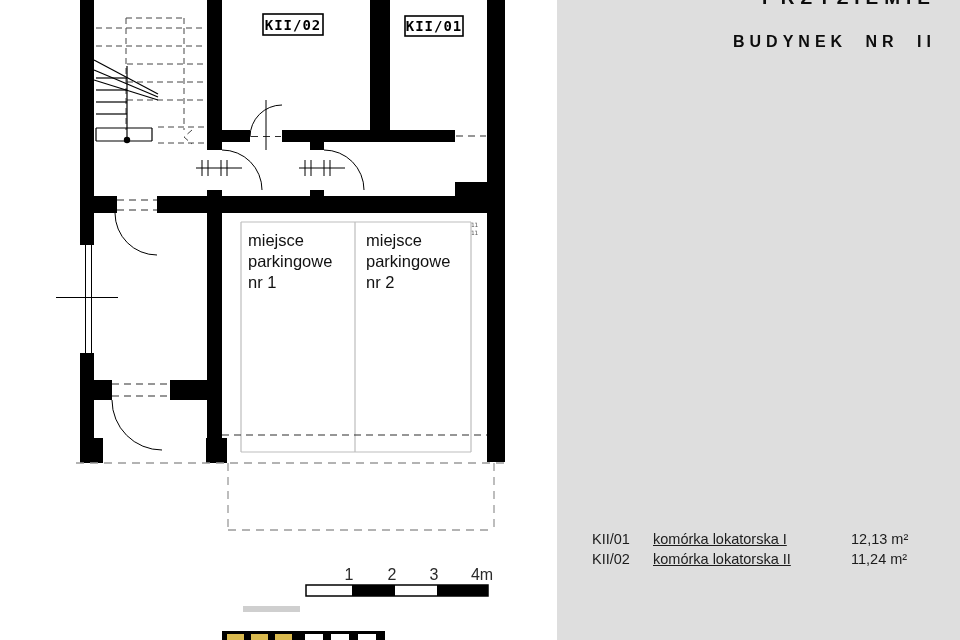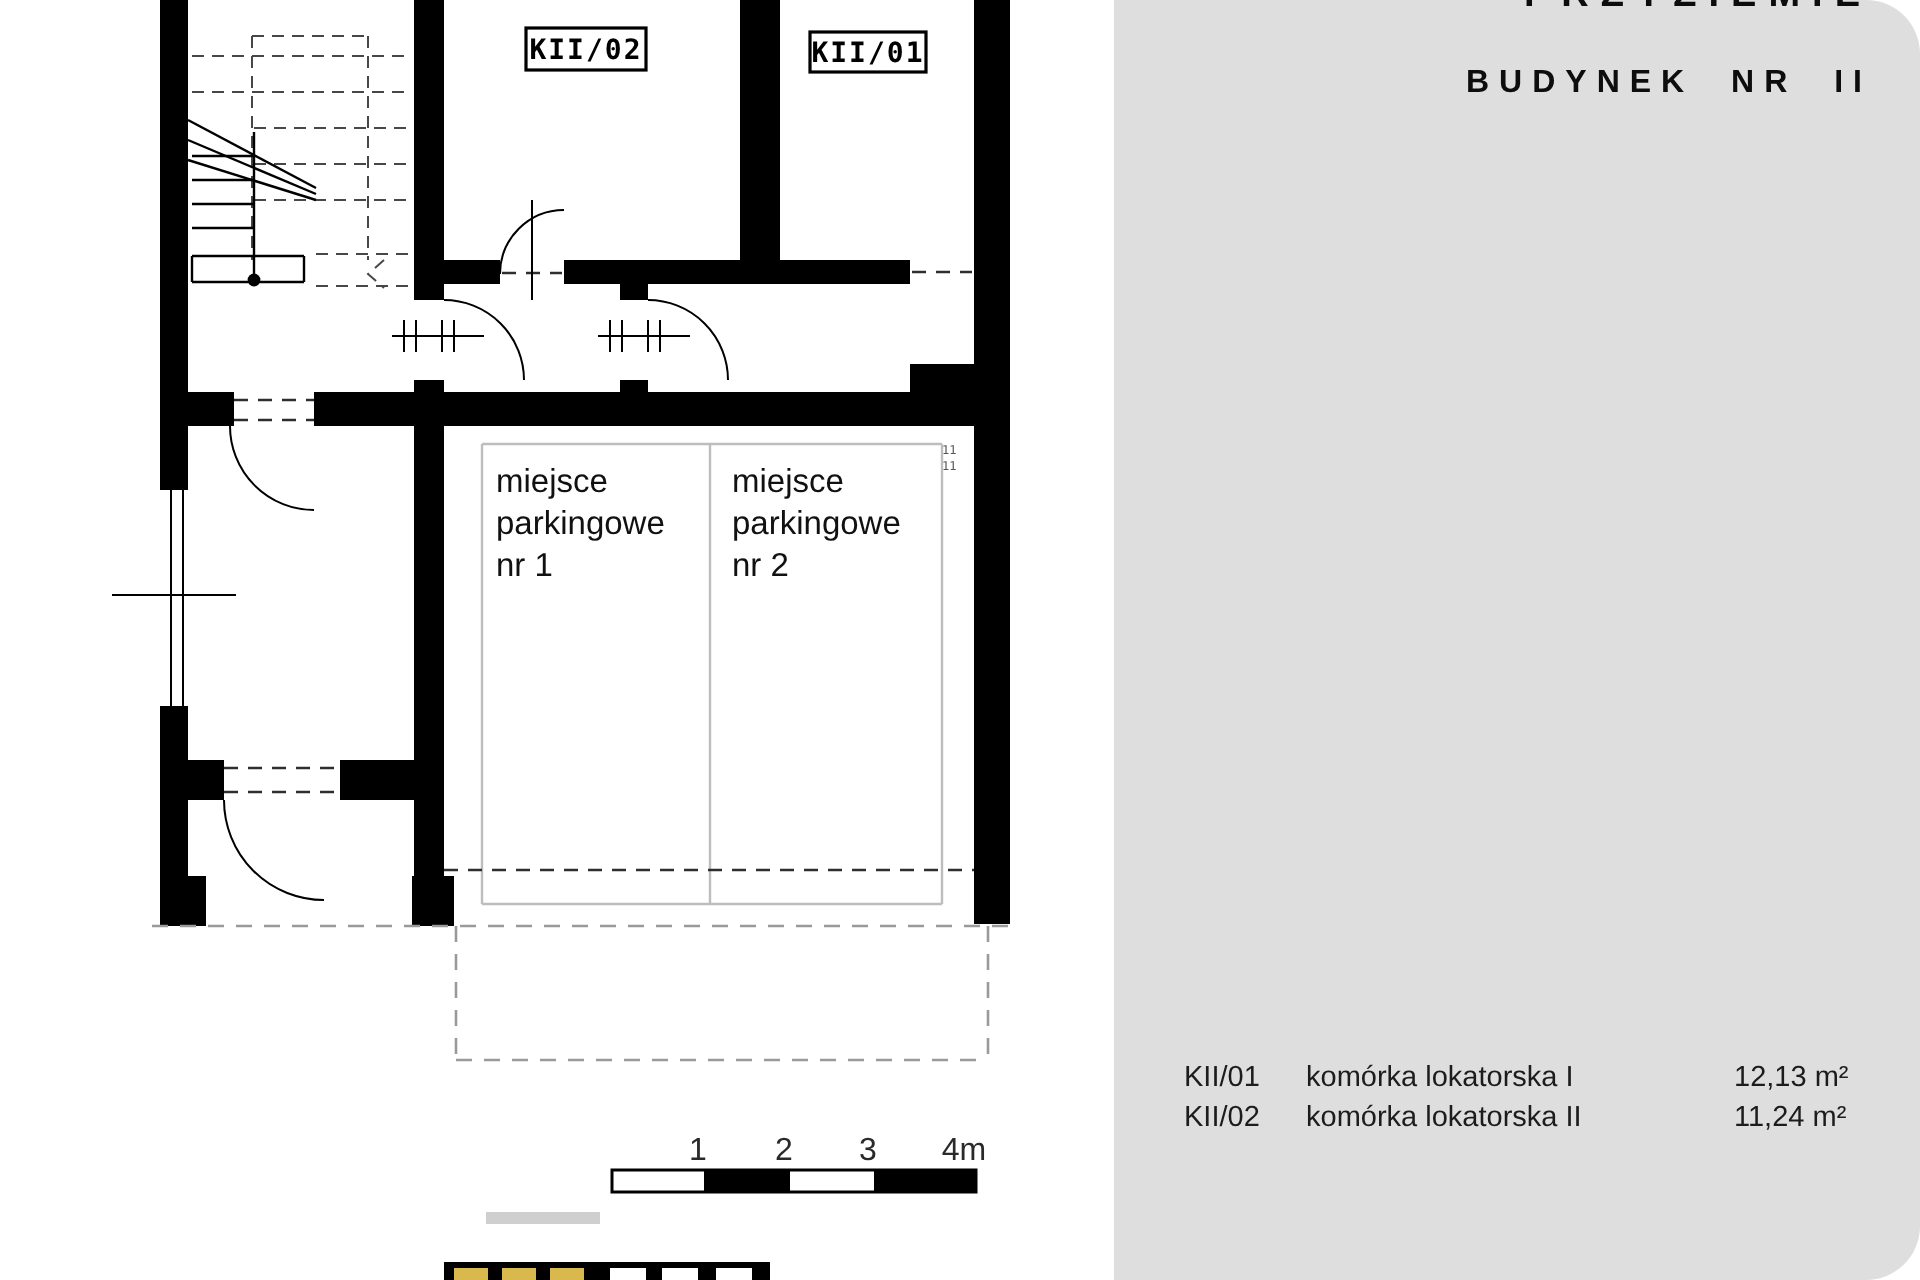--- a/index.html
+++ b/index.html
@@ -1,30 +1,30 @@
 <!DOCTYPE html>
 <html><head>
 <meta charset="utf-8">
 <style>
   html,body{margin:0;padding:0;background:#fff;}
   .stage{position:relative;width:960px;height:640px;background:#ffffff;overflow:hidden;
-         font-family:"Liberation Sans",sans-serif;border-radius:27px;}
+         font-family:"Liberation Sans",sans-serif;}
   .plan-svg{position:absolute;left:0;top:0;}
 
   
   .panel{position:absolute;left:557px;top:0;width:403px;height:640px;background:#dedede;overflow:hidden;}
   .title-floor{position:absolute;top:-13px;right:24px;font-weight:bold;font-size:19px;
                letter-spacing:6px;color:#0d0d0d;white-space:nowrap;}
   .title-building{position:absolute;top:33px;right:24px;font-weight:bold;font-size:16px;
                letter-spacing:5px;word-spacing:9px;color:#0d0d0d;white-space:nowrap;}
   .legend{position:absolute;left:0;top:0;width:100%;height:100%;}
   .lrow{position:absolute;left:0;width:100%;height:20px;font-size:14.5px;color:#1c1c1c;}
   .lrow .code{position:absolute;left:35px;}
-  .lrow .nm{position:absolute;left:96px;}
-  .lrow .ar{position:absolute;left:310px;}
+  .lrow .nm{position:absolute;left:96px;text-decoration:underline;}
+  .lrow .ar{position:absolute;left:294px;}
   .lrow1{top:531px;}
   .lrow2{top:551px;}
 
   
   .w{fill:#000;}
   .ln{stroke:#000;stroke-width:1.2;fill:none;}
   .thin{stroke:#000;stroke-width:1;fill:none;}
   .dashD{stroke:#2e2e2e;stroke-width:1.2;fill:none;stroke-dasharray:7 5;}
   .dashG{stroke:#9a9a9a;stroke-width:1.3;fill:none;stroke-dasharray:8 6;}
   .dashS{stroke:#474747;stroke-width:1;fill:none;stroke-dasharray:6 4;}

